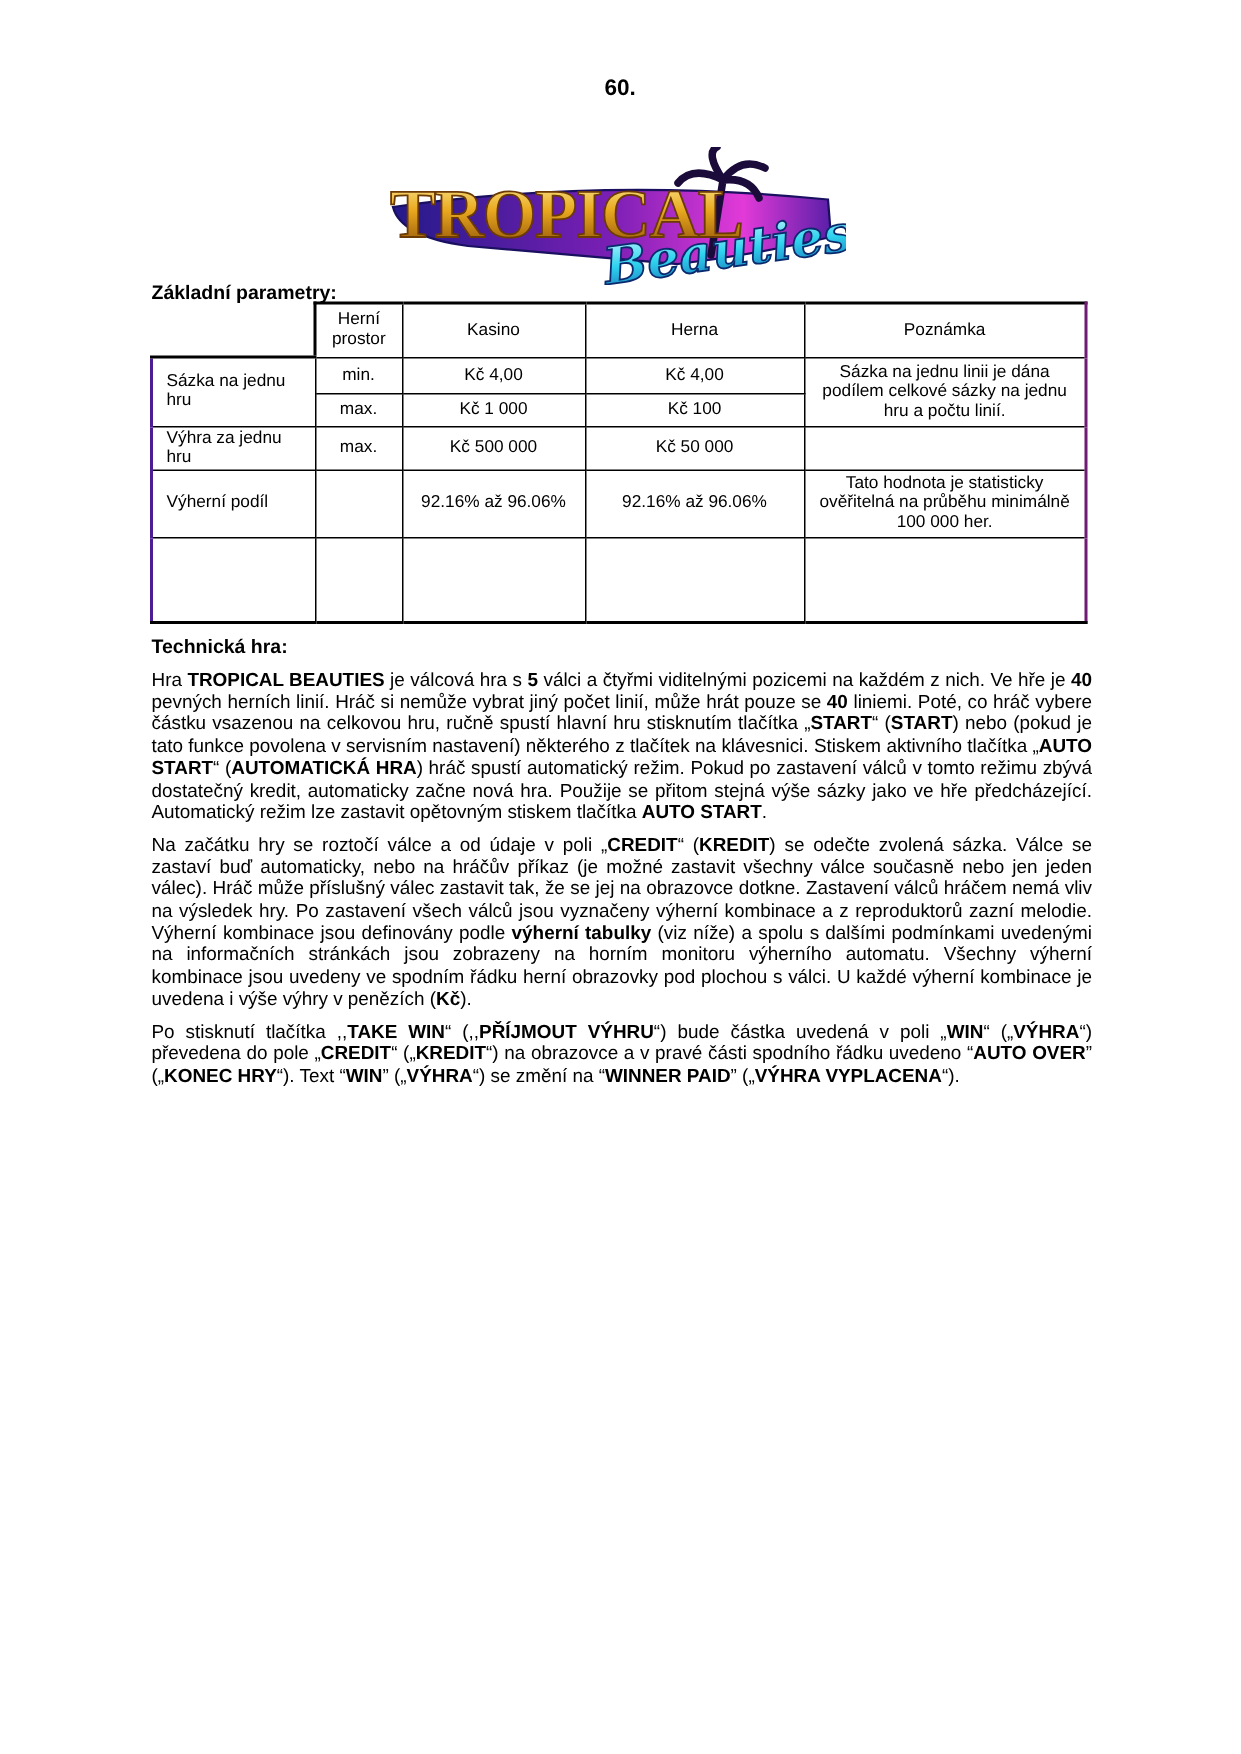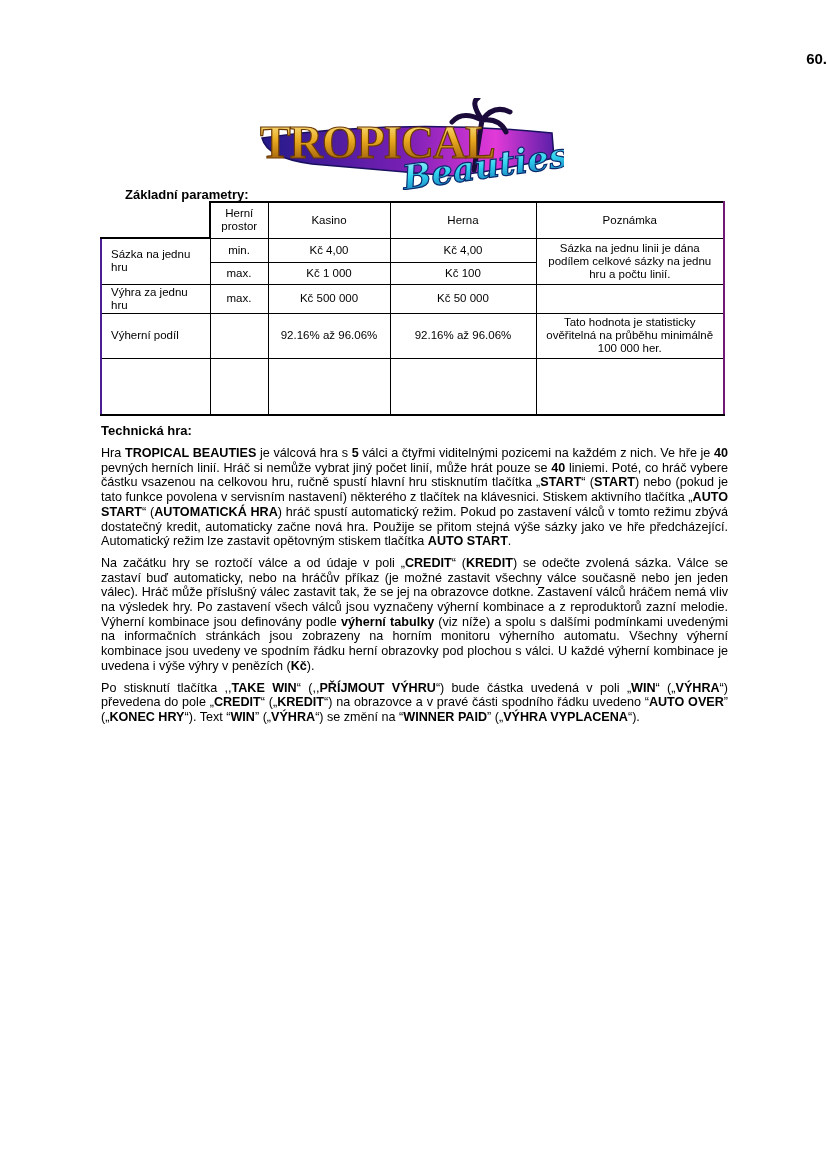--- a/index.html
+++ b/index.html
@@ -1,22 +1,22 @@
 <!DOCTYPE html>
 <html><head>
 <meta charset="utf-8">
 <style>
   html, body { margin:0; padding:0; background:#ffffff; }
   body { width:827px; height:1169px; position:relative; overflow:hidden;
          font-family:"Liberation Sans", sans-serif; color:#000; }
-  .page-number { position:absolute; top:50px; left:0; width:827px; text-align:right;
+  .page-number { position:absolute; top:50px; left:0; width:827px; text-align:center;
                  font-weight:bold; font-size:15px; }
   .logo { position:absolute; left:252px; top:98px; width:312px; height:92px; }
   .section-heading { position:absolute; left:101px; font-weight:bold; font-size:13px; }
-  #h-zakladni { top:187px;margin-left:24px; }
+  #h-zakladni { top:187px; }
   #h-technicka { top:423px;text-align:center; }
 
   table.params { position:absolute; left:100px; top:201px; border-collapse:collapse;
                  font-size:11.5px; table-layout:fixed; }
   table.params td { border:1.2px solid #000; padding:1px 4px; text-align:center;
                     vertical-align:middle; line-height:13px; }
   table.params td.left { text-align:left; padding-left:9px; }
   table.params td.blank-corner { border:none; border-bottom:2px solid #000; }
   table.params .outer-top td.hdr { border-top:2px solid #000; }
   table.params td.c-first { border-left:2px solid #4c1d95; }

